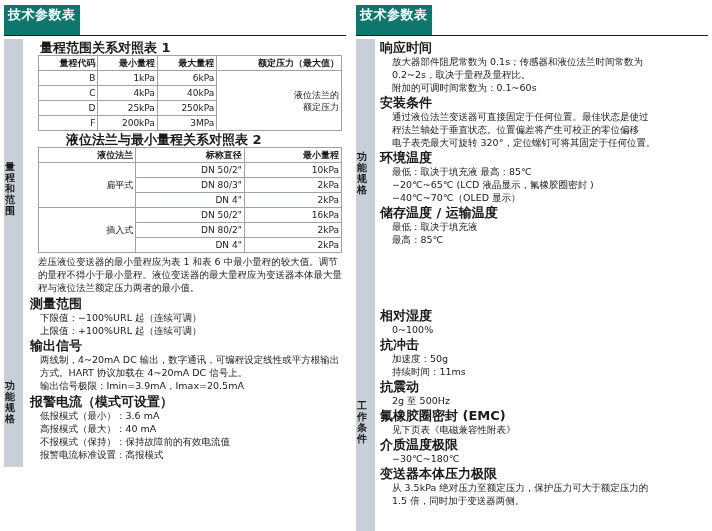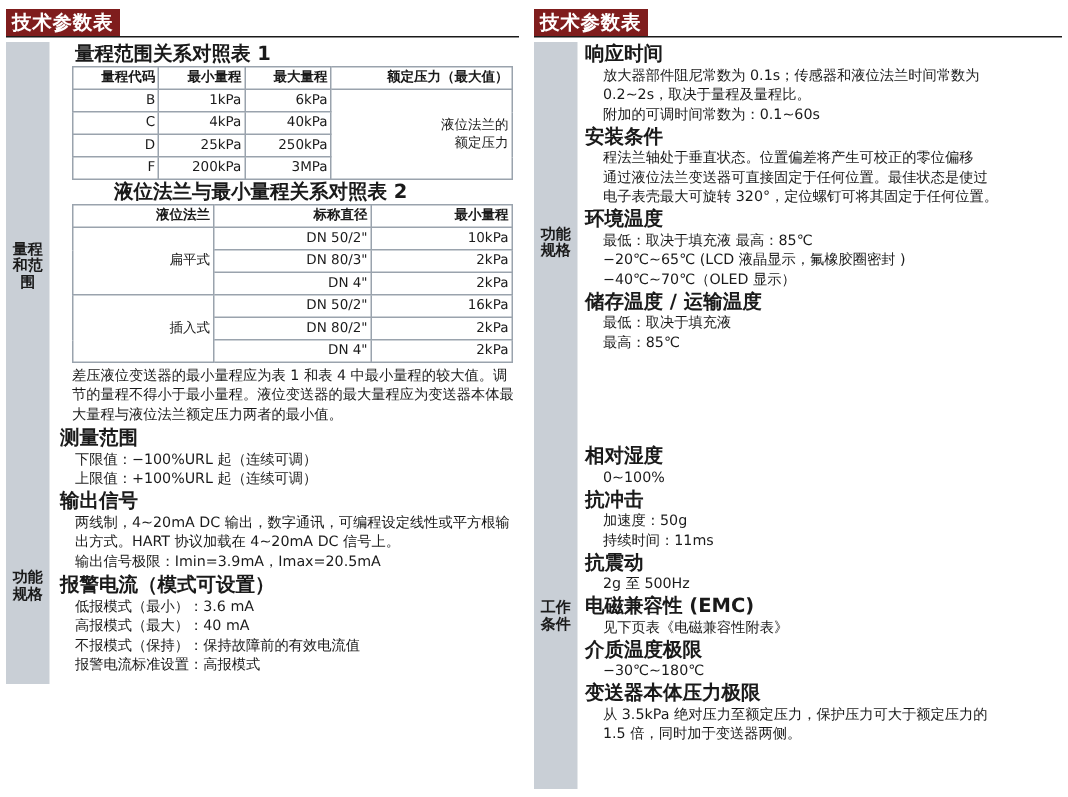--- a/index.html
+++ b/index.html
@@ -23,50 +23,49 @@
     padding: 4px 2px 0 4px;
     gap: 10px;
   }
   .col {
     position: relative;
   }
   .col-left { width: 342px; }
   .col-right { width: 352px; }
 
   .title-bar {
-    background: #7f1d1d;
+    background: #0f766e;
     color: #ffffff;
     font-size: 13px;
     font-weight: bold;
     line-height: 17px;
-    padding: 1px 4px 0 4px;
+    padding: 1px 4px 12px 4px;
     display: inline-block;
     letter-spacing: 0.5px;
   }
   .title-bar-wrap {
     border-bottom: 1px solid #1a1a1a;
     margin-bottom: 3px;
   }
 
   
   .band {
     display: flex;
     align-items: stretch;
   }
   .band-label {
-    width: 29px;
+    width: 19px;
     min-width: 17px;
     background: #c9cfd6;
     color: #1a1a1a;
     font-size: 10px;
     font-weight: bold;
     display: flex;
     align-items: center;
     justify-content: center;
-    text-align: center;
     line-height: 11px;
     writing-mode: horizontal-tb;
     padding: 2px 1px;
     box-sizing: border-box;
   }
   .band-label span { display: block; }
   .band-body {
     flex: 1;
     padding-left: 5px;
     box-sizing: border-box;
@@ -207,21 +206,21 @@
                 <td>2kPa</td>
               </tr>
               <tr>
                 <td>DN 4"</td>
                 <td>2kPa</td>
               </tr>
             </tbody>
           </table>
         </div>
 
-        <div class="note">差压液位变送器的最小量程应为表 1 和表 4 中最小量程的较大值。调节的量程不得小于最小量程。液位变送器的最大量程应为变送器本体最大量程与液位法兰额定压力两者的最小值。</div>
+        <div class="note">差压液位变送器的最小量程应为表 1 和表 6 中最小量程的较大值。调节的量程不得小于最小量程。液位变送器的最大量程应为变送器本体最大量程与液位法兰额定压力两者的最小值。</div>
 
         <div class="h2" style="padding-left:2px; margin-top:3px;">测量范围</div>
         <div class="p indent1">下限值：−100%URL 起（连续可调）</div>
         <div class="p indent1">上限值：+100%URL 起（连续可调）</div>
       </div>
     </div>
 
     <div class="band" style="min-height:130px;">
       <div class="band-label">
         <span>功能规格</span>
@@ -253,22 +252,22 @@
 
         <div class="right-item">
           <div class="h2">响应时间</div>
           <div class="p indent1">放大器部件阻尼常数为 0.1s；传感器和液位法兰时间常数为</div>
           <div class="p indent1">0.2~2s，取决于量程及量程比。</div>
           <div class="p indent1">附加的可调时间常数为：0.1~60s</div>
         </div>
 
         <div class="right-item">
           <div class="h2">安装条件</div>
+          <div class="p indent1">通过液位法兰变送器可直接固定于任何位置。最佳状态是使过</div>
           <div class="p indent1">程法兰轴处于垂直状态。位置偏差将产生可校正的零位偏移</div>
-          <div class="p indent1">通过液位法兰变送器可直接固定于任何位置。最佳状态是使过</div>
           <div class="p indent1">电子表壳最大可旋转 320°，定位螺钉可将其固定于任何位置。</div>
         </div>
 
         <div class="right-item">
           <div class="h2">环境温度</div>
           <div class="p indent1">最低：取决于填充液        最高：85℃</div>
           <div class="p indent1">−20℃~65℃ (LCD 液晶显示，氟橡胶圈密封 )</div>
           <div class="p indent1">−40℃~70℃（OLED 显示）</div>
         </div>
 
@@ -296,21 +295,21 @@
           <div class="p indent1">加速度：50g</div>
           <div class="p indent1">持续时间：11ms</div>
         </div>
 
         <div class="right-item">
           <div class="h2">抗震动</div>
           <div class="p indent1">2g 至 500Hz</div>
         </div>
 
         <div class="right-item">
-          <div class="h2">电磁兼容性 (EMC)</div>
+          <div class="h2">氟橡胶圈密封 (EMC)</div>
           <div class="p indent1">见下页表《电磁兼容性附表》</div>
         </div>
 
         <div class="right-item">
           <div class="h2">介质温度极限</div>
           <div class="p indent1">−30℃~180℃</div>
         </div>
 
         <div class="right-item">
           <div class="h2">变送器本体压力极限</div>

